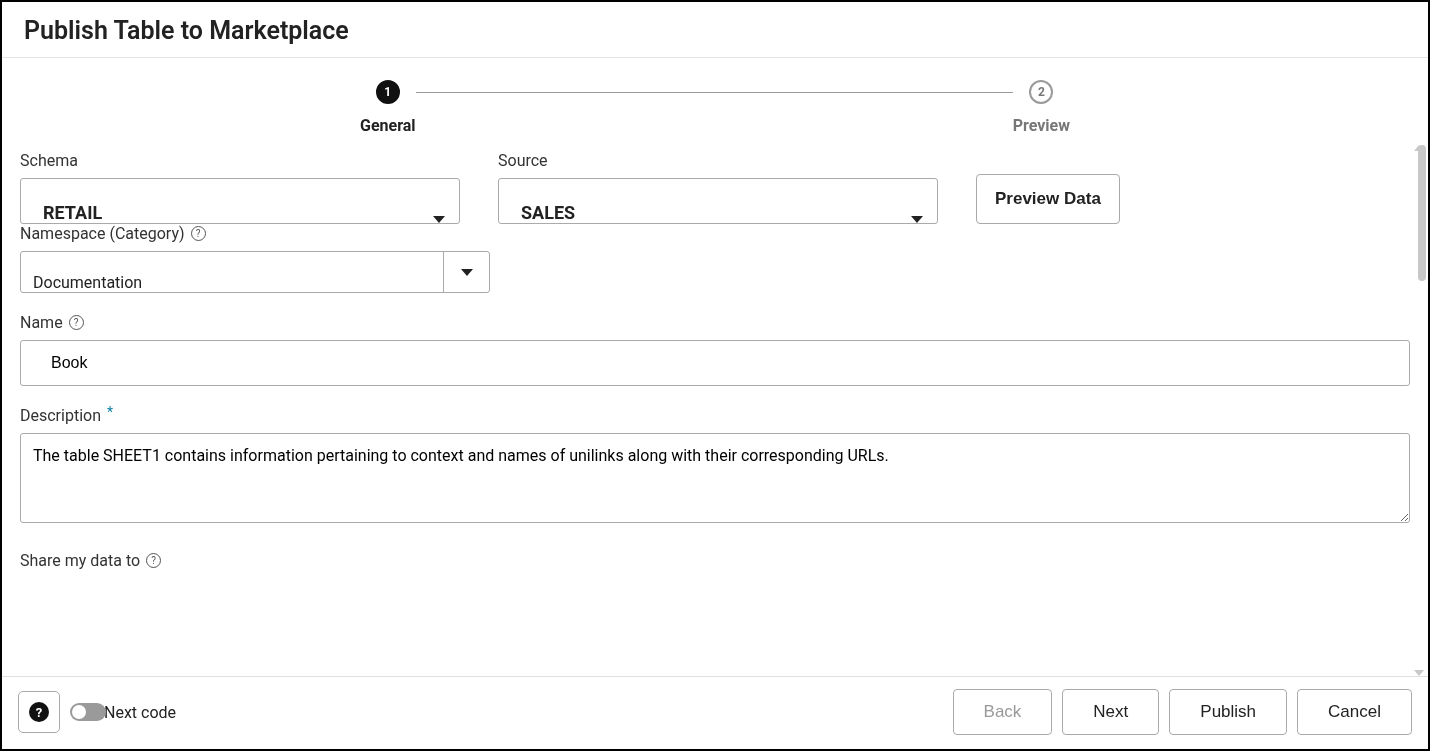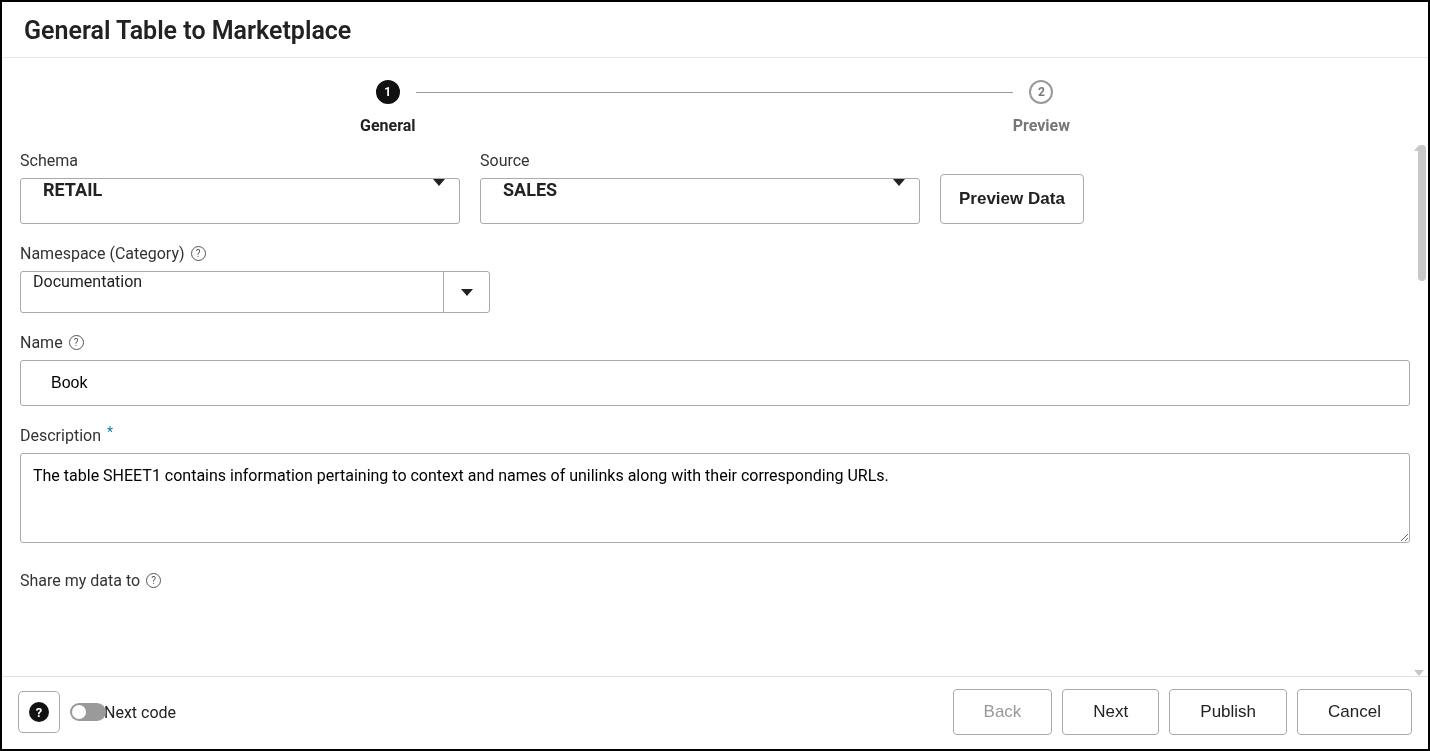--- a/index.html
+++ b/index.html
@@ -87,22 +87,21 @@
     position: absolute;
     right: 2px;
     top: 0;
     width: 8px;
     height: 136px;
     background: #c8c8c8;
     border-radius: 4px;
   }
   .row {
     display: flex;
-    gap: 20px;
-    margin-bottom: 20px;
+    gap: 38px;
     align-items: flex-end;
   }
   .field {
     display: flex;
     flex-direction: column;
     gap: 6px;
   }
   .field .label-row {
     display: flex;
     align-items: center;
@@ -124,21 +123,21 @@
     line-height: 1;
   }
   .req-star { color: #0a7ea4; font-size: 14px; position: relative; top: -4px; }
 
   
   .select {
     height: 46px;
     border: 1px solid #aaa;
     border-radius: 3px;
     display: flex;
-    align-items: flex-start;
+    align-items: flex-end;
     justify-content: space-between;
     padding: 0 14px 0 22px;
     font-size: 18px;
     font-weight: 700;
     cursor: pointer;
     background: #fff;
   }
   .select .caret {
     width: 0; height: 0;
     border-left: 6px solid transparent;
@@ -260,21 +259,21 @@
     border-left: 5px solid transparent;
     border-right: 5px solid transparent;
   }
   .tri-up { border-bottom: 6px solid #c8c8c8; }
   .tri-down { border-top: 6px solid #c8c8c8; }
 </style>
 </head>
 <body>
 
 <div class="header">
-  <h1>General Table to Marketplace</h1>
+  <h1>Publish Table to Marketplace</h1>
 </div>
 
 <div class="stepper">
   <div class="stepper-pad-left"></div>
   <div class="step active">
     <div class="step-circle">1</div>
     <div class="step-label">General</div>
   </div>
   <div class="step-line"></div>
   <div class="step inactive">

